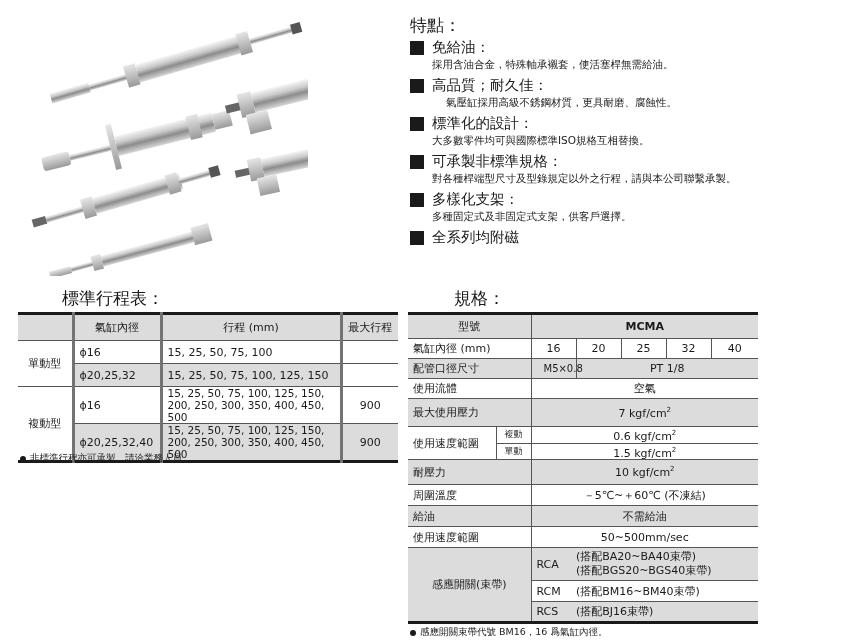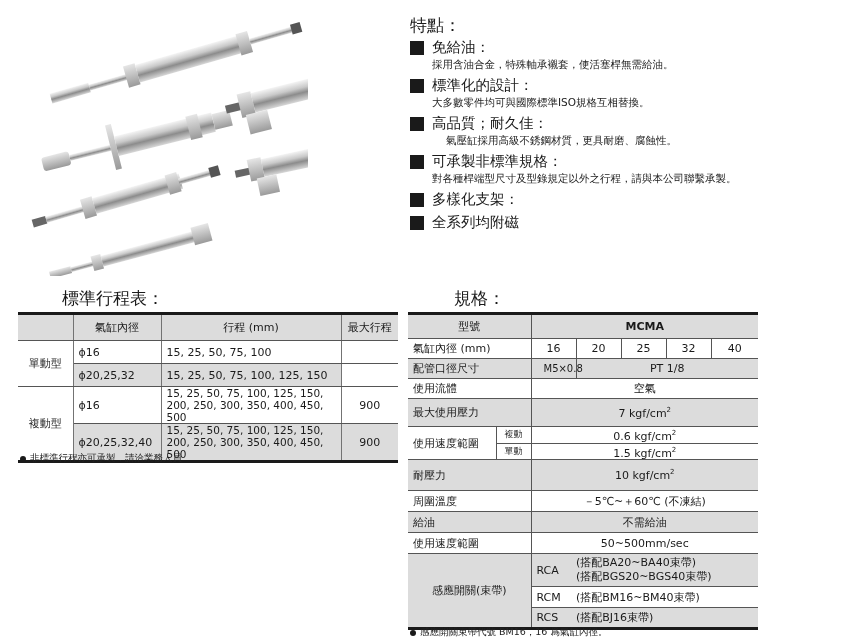--- a/index.html
+++ b/index.html
@@ -27,21 +27,21 @@
   
   table { border-collapse: collapse; table-layout: fixed; }
   td { border: 1px solid #555; font-size: 11px; padding: 0 5px; vertical-align: middle; }
   .tbl-top { border-top: 3px solid #1a1a1a; }
   .tbl-bottom { border-bottom: 3px solid #1a1a1a; }
   .gray { background: #dcdcdc; }
   .white { background: #ffffff; }
   .center { text-align: center; }
 
   .stroke-table { left: 18px; top: 312px; width: 380px; }
-  .stroke-table td { border-left: 1px solid #555; border-right: 1px solid #737373; }
+  .stroke-table td { border-left: 1px solid #555; border-right: 3px solid #737373; }
   .stroke-table td:first-child { border-left: none; }
   .stroke-table td:last-child { border-right: none; }
 
   .spec-table { left: 408px; top: 312px; width: 350px; }
   .spec-table td:first-child { border-left: none; }
   .spec-table td.last { border-right: none; }
   .spec-table td { font-size: 11px; }
   .small { font-size: 9px !important; margin-left: 40px; }
   .sup { font-size: 7px; vertical-align: super; }
 
@@ -125,43 +125,44 @@
   <div class="feat-item">
     <div class="feat-head">
         <span class="feat-bullet"></span>
         <span>免給油：</span>
       </div>
     <div class="feat-desc">採用含油合金，特殊軸承襯套，使活塞桿無需給油。</div>
   </div>
   <div class="feat-item">
     <div class="feat-head">
         <span class="feat-bullet"></span>
+        <span>高品質；耐久佳：</span>
+      </div>
+    <div class="feat-desc indent">氣壓缸採用高級不銹鋼材質，更具耐磨、腐蝕性。</div>
+  </div>
+  <div class="feat-item">
+    <div class="feat-head">
+        <span class="feat-bullet"></span>
         <span>標準化的設計：</span>
       </div>
     <div class="feat-desc">大多數零件均可與國際標準ISO規格互相替換。</div>
   </div>
   <div class="feat-item">
     <div class="feat-head">
         <span class="feat-bullet"></span>
-        <span>高品質；耐久佳：</span>
-      </div>
-    <div class="feat-desc indent">氣壓缸採用高級不銹鋼材質，更具耐磨、腐蝕性。</div>
-  </div>
-  <div class="feat-item">
-    <div class="feat-head">
-        <span class="feat-bullet"></span>
         <span>可承製非標準規格：</span>
       </div>
     <div class="feat-desc" style="width:345px">對各種桿端型尺寸及型錄規定以外之行程，請與本公司聯繫承製。</div>
   </div>
   <div class="feat-item">
     <div class="feat-head">
         <span class="feat-bullet"></span>
         <span>多樣化支架：</span>
       </div>
+    <div class="feat-desc">多種固定式及非固定式支架，供客戶選擇。</div>
   </div>
   <div class="feat-item">
     <div class="feat-head">
         <span class="feat-bullet"></span>
         <span>全系列均附磁</span>
       </div>
   </div>
 </div>
 
 <div class="abs sec-title" style="left:18px; top:288px;">標準行程表：</div>
@@ -252,21 +253,21 @@
   </tr>
   <tr class="white" style="height:14px">
     <td rowspan="2">使用速度範圍</td>
     <td class="center small" style="padding:0 2px">複動</td>
     <td colspan="5" class="center last" style="line-height:13px"><span>0.6 kgf/cm</span><span class="sup">2</span></td>
   </tr>
   <tr class="white" style="height:14px">
     <td class="center small" style="padding:0 2px">單動</td>
     <td colspan="5" class="center last" style="line-height:13px"><span>1.5 kgf/cm</span><span class="sup">2</span></td>
   </tr>
-  <tr class="gray" style="height:31px">
+  <tr class="gray" style="height:25px">
     <td colspan="2">耐壓力</td>
     <td colspan="5" class="center last"><span>10 kgf/cm</span><span class="sup">2</span></td>
   </tr>
   <tr class="white" style="height:21px">
     <td colspan="2">周圍溫度</td>
     <td colspan="5" class="center last">－5℃~＋60℃ (不凍結)</td>
   </tr>
   <tr class="gray" style="height:21px">
     <td colspan="2">給油</td>
     <td colspan="5" class="center last">不需給油</td>

